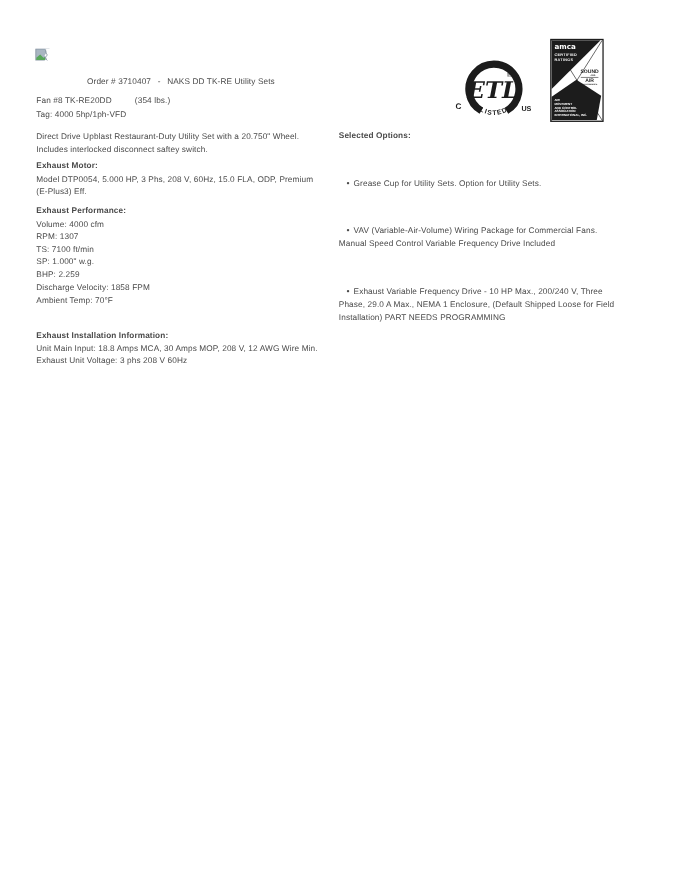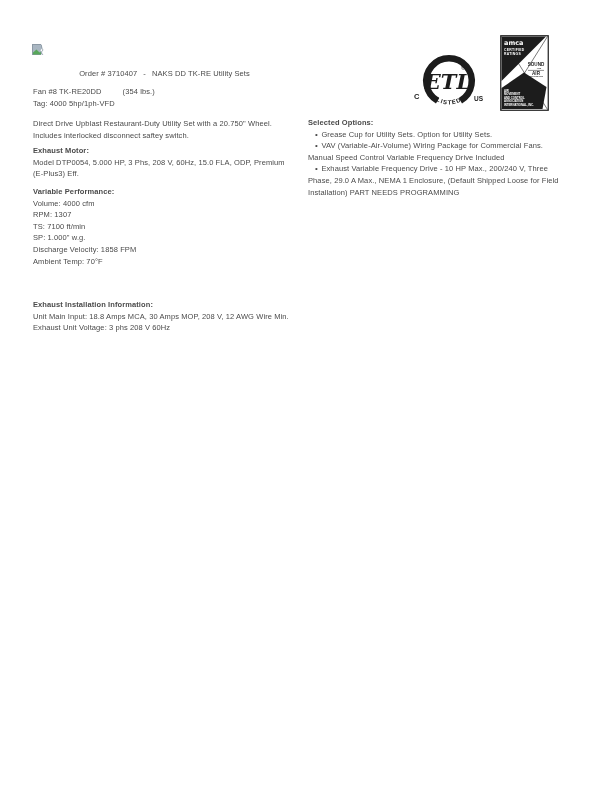--- a/index.html
+++ b/index.html
@@ -18,21 +18,21 @@
   .leftcol { left: 33px; width: 263px; }
   .order-line { top: 68px; text-align: center; }
   .order-sep { display: inline-block; margin: 0 6px; }
   .fan-block { top: 86px; }
   .fan-weight { display: inline-block; margin-left: 21px; }
   .desc-block { top: 118px; }
   .motor-block { top: 145px; }
   .perf-block { top: 186px; }
   .install-block { top: 299px; }
   .options-block { left: 308px; top: 117px; width: 257px; }
-  .option-item { text-indent: 7px; }
+  .option-item { text-indent: 7px; margin-top: 32px; }
   .option-bullet { display: inline-block; text-indent: 0; margin-right: 3.5px; font-size: 8px; }
   .logo { position: absolute; }
   #etl-logo { left: 406px; top: 54px; }
   #amca-seal { left: 500px; top: 35px; }
   #broken-image { left: 32px; top: 44px; }
 </style>
 </head>
 <body>
 
 <div class="page">
@@ -54,25 +54,26 @@
   </div>
 
   <div class="txt abs leftcol desc-block">Direct Drive Upblast Restaurant-Duty Utility Set with a 20.750" Wheel. Includes interlocked disconnect saftey switch.</div>
 
   <div class="txt abs leftcol motor-block">
     <div class="bold">Exhaust Motor:</div>
     <div>Model DTP0054, 5.000 HP, 3 Phs, 208 V, 60Hz, 15.0 FLA, ODP, Premium (E-Plus3) Eff.</div>
   </div>
 
   <div class="txt abs leftcol perf-block">
-    <div class="bold">Variable Performance:</div>
+    <div class="bold">Exhaust Performance:</div>
     <div>Volume: 4000 cfm</div>
     <div>RPM: 1307</div>
     <div>TS: 7100 ft/min</div>
     <div>SP: 1.000" w.g.</div>
+    <div>BHP: 2.259</div>
     <div>Discharge Velocity: 1858 FPM</div>
     <div>Ambient Temp: 70°F</div>
   </div>
 
   <div class="txt abs leftcol install-block">
     <div class="bold">Exhaust Installation Information:</div>
     <div>Unit Main Input: 18.8 Amps MCA, 30 Amps MOP, 208 V, 12 AWG Wire Min.</div>
     <div>Exhaust Unit Voltage: 3 phs 208 V 60Hz</div>
   </div>
 

